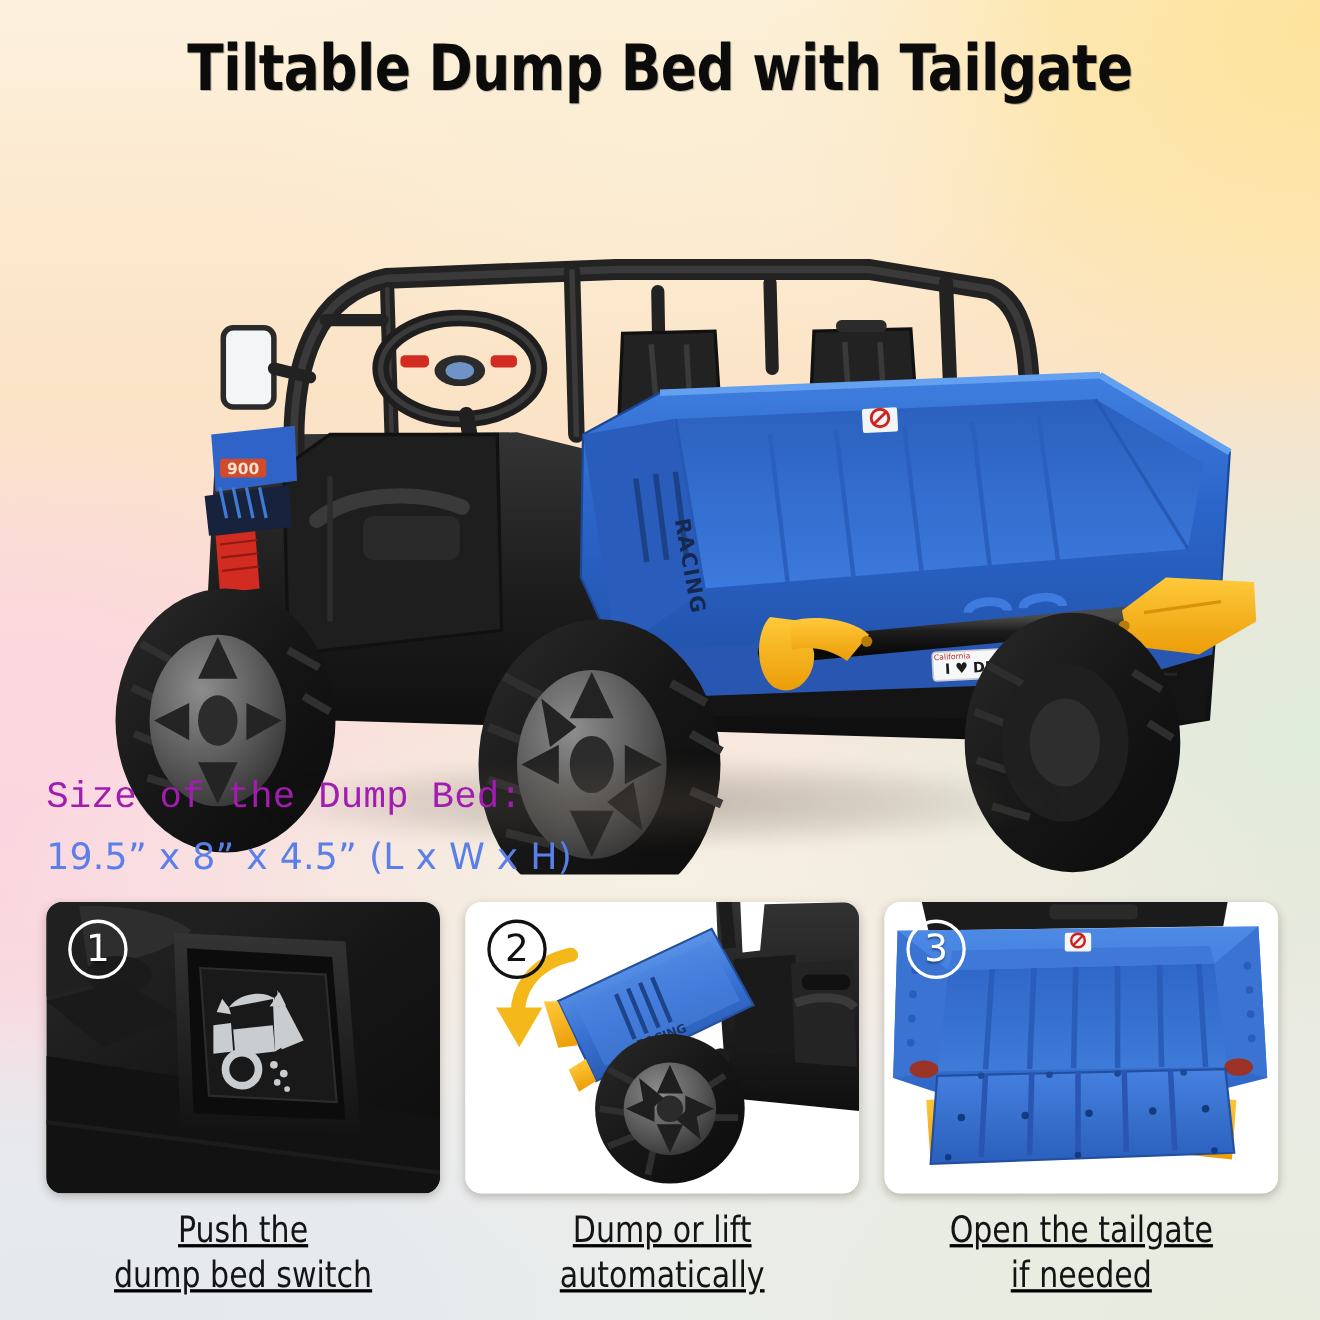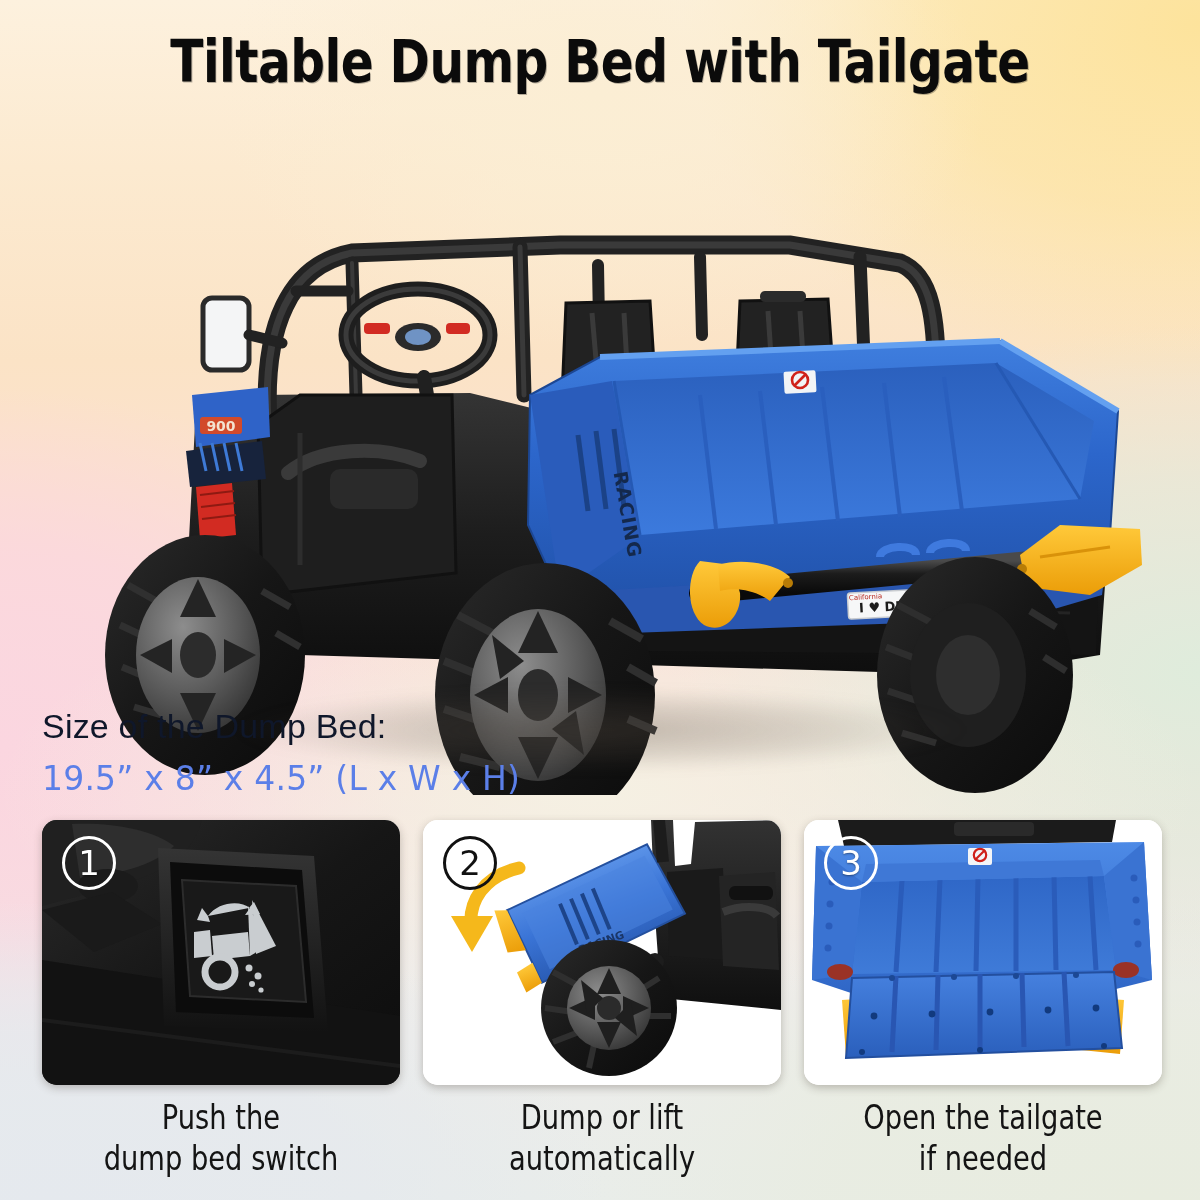--- a/index.html
+++ b/index.html
@@ -30,22 +30,22 @@
     font-family:"DejaVu Sans Condensed","Liberation Sans Narrow","Liberation Sans",sans-serif;
     font-weight:bold; font-size:58px; letter-spacing:-0.5px;
     color:#0b0b0b;
     transform:scaleX(0.93); transform-origin:50% 50%;
     text-shadow:1px 1px 0 rgba(0,0,0,0.28);
   }
 
   
   #size-block { position:absolute; left:42px; top:706px; z-index:6; }
   #size-label {
-    font-size:34px; color:#0f172a; letter-spacing:0.2px; line-height:1.18;
-    font-family:Liberation Sans, sans-serif;
+    font-size:34px; color:#a21caf; letter-spacing:0.2px; line-height:1.18;
+    font-family:Liberation Mono, monospace;
   }
   #size-value {
     font-size:33px; color:#5b7fe8; letter-spacing:0.2px; line-height:1.25; margin-top:12px;
     font-family:"DejaVu Sans","Liberation Sans",sans-serif;
   }
 
   
   #hero { position:absolute; left:0; top:95px; width:1008px; height:700px; z-index:3; }
   #ground-shadow {
     position:absolute; left:110px; top:580px; width:980px; height:110px;
@@ -68,21 +68,21 @@
     border-radius:50%; border:3px solid #fff;
     display:flex; align-items:center; justify-content:center;
     font-family:"DejaVu Sans","Liberation Sans",sans-serif;
     font-size:34px; color:#fff; z-index:9; line-height:1;
     text-shadow:0 1px 2px rgba(0,0,0,0.4);
   }
   .badge.dark { border-color:#111; color:#111; text-shadow:none; }
 
   #captions {
     position:absolute; left:42px; top:1098px; width:1120px; height:88px;
-    display:flex; justify-content:space-between; z-index:6;
+    display:flex; justify-content:space-between; z-index:6;text-decoration:underline;
   }
   .caption {
     width:358px; text-align:center;
     font-family:"DejaVu Sans Condensed","Liberation Sans Narrow","Liberation Sans",sans-serif;
     font-size:33px; line-height:1.24; color:#141414;
     transform:scaleX(0.92); transform-origin:50% 0;
   }
   svg { display:block; }
 </style>
 </head>

